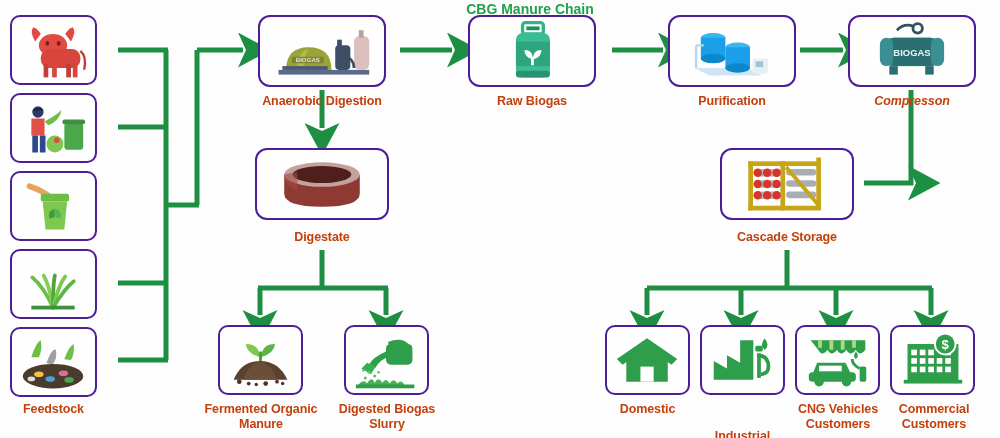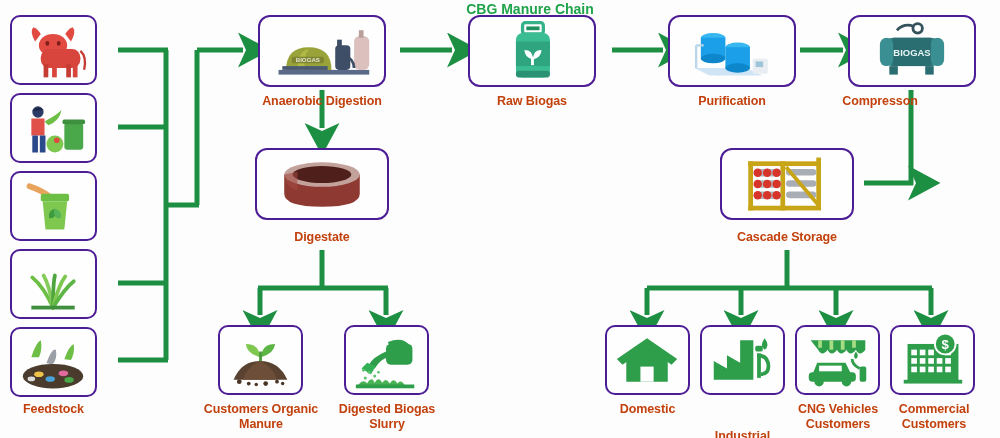--- a/index.html
+++ b/index.html
@@ -232,21 +232,21 @@
       <circle cx="70" cy="12" r="5" fill="none" stroke="#34525c" stroke-width="3"></circle>
       <rect x="30" y="22" width="68" height="30" rx="15" fill="#2f7a7d"></rect>
       <rect x="44" y="22" width="40" height="30" fill="#2a6e72"></rect>
       <rect x="30" y="22" width="14" height="30" rx="7" fill="#3a8f92"></rect>
       <rect x="84" y="22" width="14" height="30" rx="7" fill="#3a8f92"></rect>
       <text x="64" y="41" font-size="10" font-family="Liberation Sans, sans-serif" fill="#eaf6f6" text-anchor="middle" font-weight="bold">BIOGAS</text>
       <rect x="40" y="52" width="9" height="9" fill="#2a6e72"></rect>
       <rect x="78" y="52" width="9" height="9" fill="#2a6e72"></rect>
     </svg>
   </div>
-  <div class="label" style="left:816px; top:94px; width:128px;">Compresson</div>
+  <div class="label" style="left:848px; top:94px; width:128px;font-style:italic;">Compresson</div>
 
   <div class="node" style="left:720px; top:148px; width:134px; height:72px;">
     <svg class="art" viewBox="0 0 134 72">
       <g fill="#c8a516">
         <rect x="26" y="12" width="5" height="52"></rect>
         <rect x="98" y="8" width="5" height="52"></rect>
         <rect x="26" y="12" width="77" height="5"></rect>
         <rect x="26" y="59" width="77" height="5"></rect>
         <rect x="60" y="12" width="5" height="52"></rect>
       </g>
@@ -294,21 +294,21 @@
       <g fill="#4a3527">
         <circle cx="20" cy="58" r="2.5"></circle>
           <circle cx="30" cy="60" r="2"></circle>
         <circle cx="48" cy="60" r="2.5"></circle>
           <circle cx="60" cy="58" r="2"></circle>
         <circle cx="38" cy="61" r="1.8"></circle>
           <circle cx="66" cy="60" r="1.8"></circle>
       </g>
     </svg>
   </div>
-  <div class="label" style="left:190px; top:402px; width:142px;">Customers Organic
+  <div class="label" style="left:190px; top:402px; width:142px;">Fermented Organic
 Manure</div>
 
   <div class="node small" style="left:344px; top:325px; width:85px; height:70px;">
     <svg class="art" viewBox="0 0 85 70">
       <path d="M44 16 q14 -6 22 2 l-4 6 q-8 -6 -16 -2 z" fill="#2e9e4b"></path>
       <rect x="42" y="18" width="28" height="22" rx="5" fill="#2e9e4b"></rect>
       <path d="M42 26 q-14 6 -18 14 l6 4 q6 -10 14 -12 z" fill="#2e9e4b"></path>
       <path d="M22 38 l-6 6 l10 6 l5 -8 z" fill="#34b055"></path>
       <g fill="#5cc46f">
         <circle cx="24" cy="48" r="1.6"></circle>

